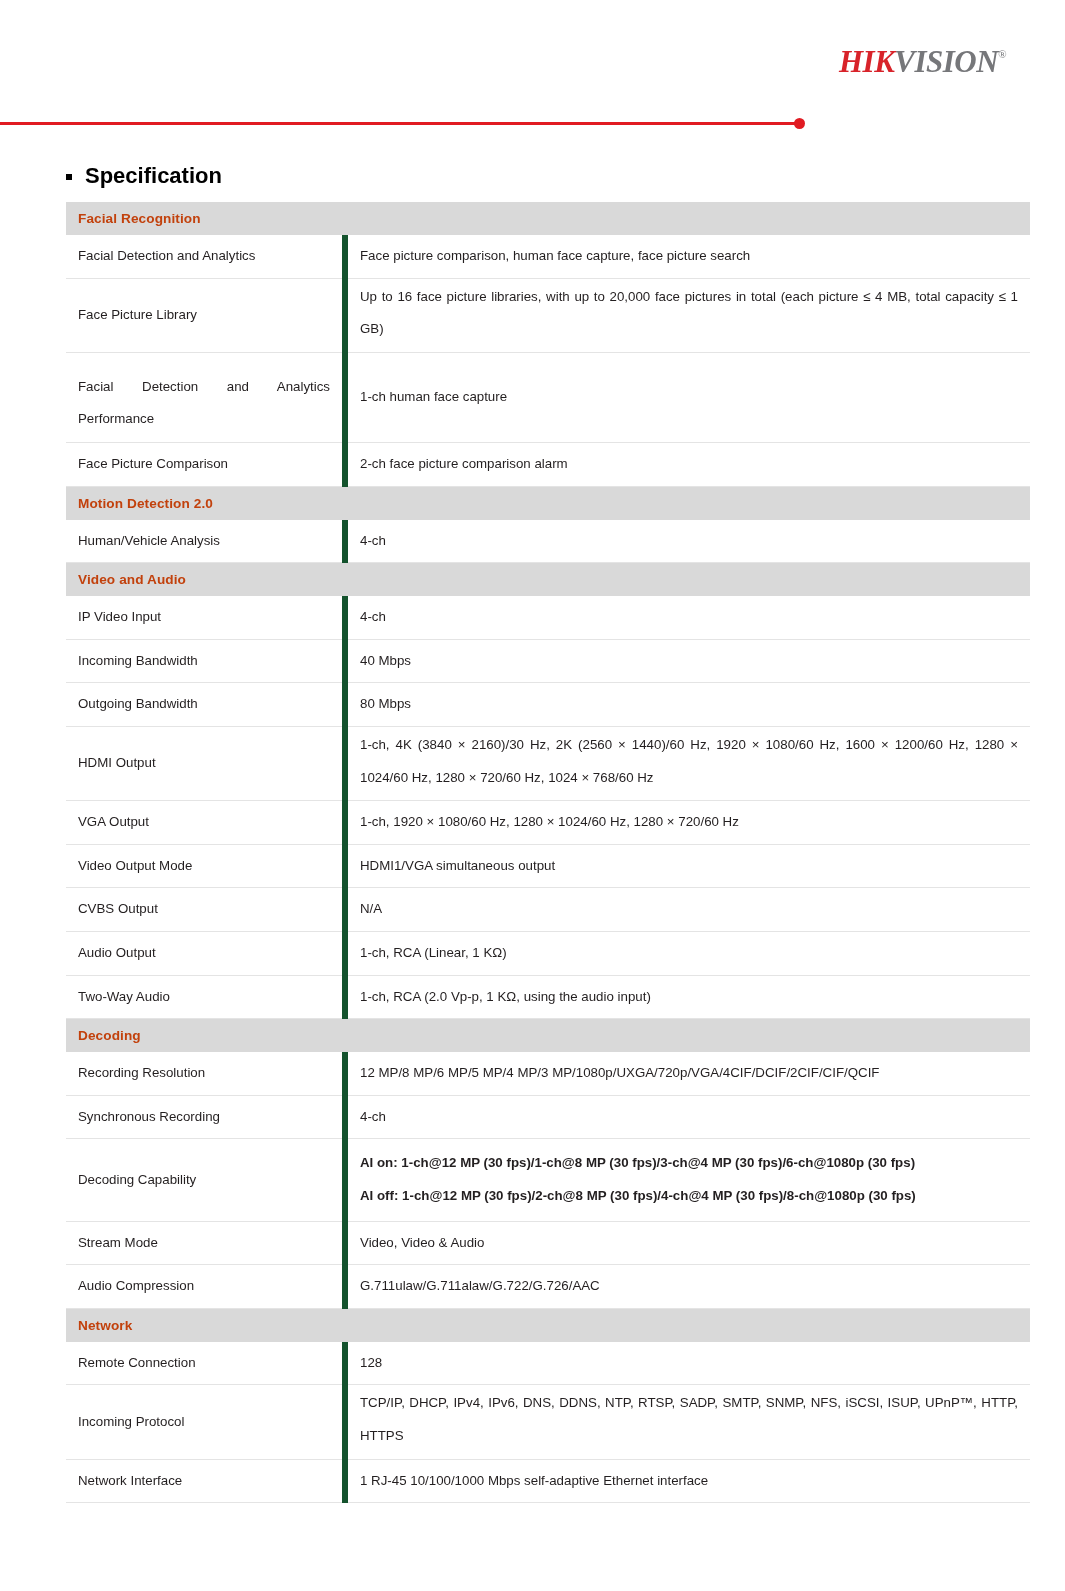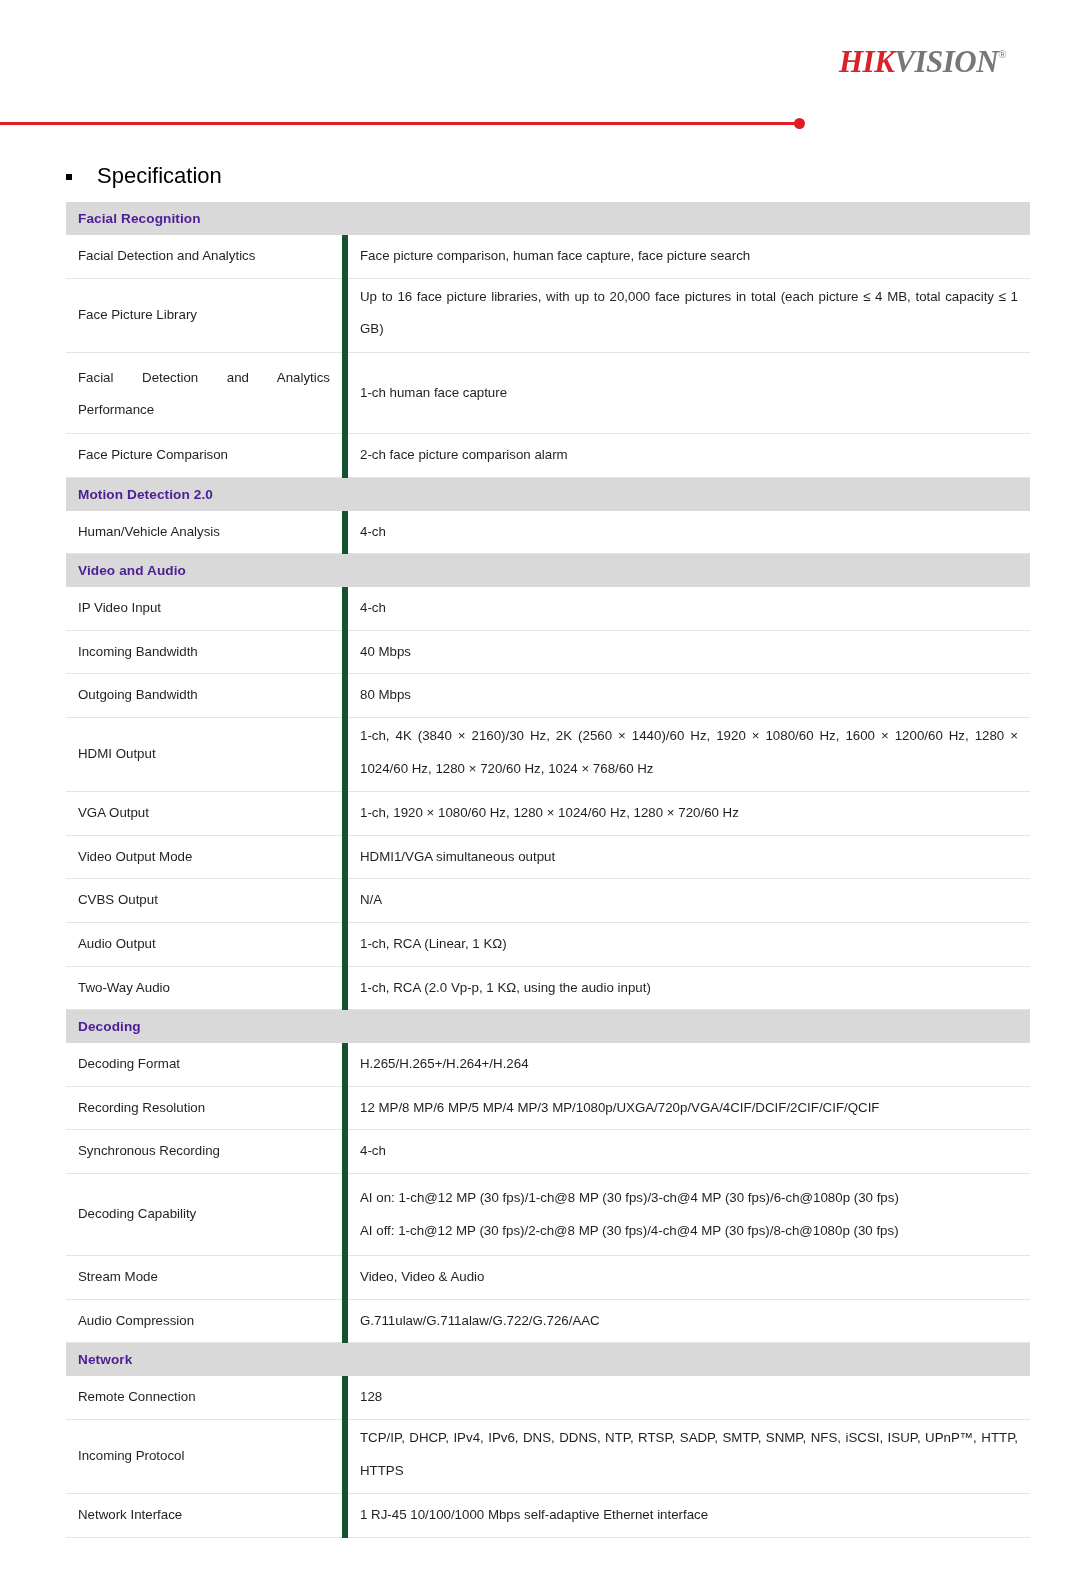--- a/index.html
+++ b/index.html
@@ -65,25 +65,25 @@
     width: 11px;
     height: 11px;
     border-radius: 50%;
     background: #e11b22;
   }
 
   
   .spec-title {
     margin: 24px 0 14px 66px;
     font-size: 22px;
-    font-weight: normal;
+    font-weight: bold;
     color: #000000;
     display: flex;
     align-items: center;
-    gap: 25px;
+    gap: 13px;
     line-height: 1.1;
   }
   .spec-title .title-bullet {
     display: inline-block;
     width: 6px;
     height: 6px;
     background: #000000;
     position: relative;
     top: 1px;
   }
@@ -96,21 +96,21 @@
     table-layout: fixed;
     font-size: 13.3px;
   }
   .spec-table col.col-label { width: 279px; }
   .spec-table col.col-value { width: 685px; }
 
   .spec-table tr.section-row td {
     background: #d9d9d9;
     font-weight: bold;
     font-size: 13.6px;
-    color: #4c1d95;
+    color: #c2410c;
     padding: 9px 0 9px 12px;
     border: none;
     letter-spacing: 0.1px;
     margin-top: 15px;
   }
 
   .spec-table td.cell-label,
   .spec-table td.cell-value {
     border-bottom: 1px solid #e4e4e4;
     border-right: 6px solid #14532d;
@@ -120,35 +120,36 @@
     line-height: 1.55;
   }
   .spec-table td.cell-value {
     border-right: none;
     margin-top: 16px;
   }
   .spec-table td.cell-label.justify {
     text-align: justify;
     text-align-last: left;
     line-height: 2.45;
-    padding-top: 9px;
+    padding-top: 18px;
     padding-bottom: 6px;
   }
   .spec-table td.cell-value.justify {
     text-align: justify;
     text-align-last: left;
     line-height: 2.45;
     padding-top: 2px;
     padding-bottom: 6px;
   }
   .spec-table td.cell-value.multi p {
     margin: 0;
     text-align: justify;
     text-align-last: left;
     line-height: 2.45;
+    font-weight: bold;
   }
   .spec-table tr.row-tall td {
     padding-top: 8px;
     padding-bottom: 8px;
   }
   .spec-table tr:last-child td.cell-label,
   .spec-table tr:last-child td.cell-value {
     border-bottom: 1px solid #e4e4e4;
   }
 </style>
@@ -238,24 +239,20 @@
         <td class="cell-value">1-ch, RCA (Linear, 1 KΩ)</td>
       </tr>
       <tr>
         <td class="cell-label">Two-Way Audio</td>
         <td class="cell-value">1-ch, RCA (2.0 Vp-p, 1 KΩ, using the audio input)</td>
       </tr>
       <tr class="section-row">
         <td colspan="2">Decoding</td>
       </tr>
       <tr>
-        <td class="cell-label">Decoding Format</td>
-        <td class="cell-value">H.265/H.265+/H.264+/H.264</td>
-      </tr>
-      <tr>
         <td class="cell-label">Recording Resolution</td>
         <td class="cell-value">12 MP/8 MP/6 MP/5 MP/4 MP/3 MP/1080p/UXGA/720p/VGA/4CIF/DCIF/2CIF/CIF/QCIF</td>
       </tr>
       <tr>
         <td class="cell-label">Synchronous Recording</td>
         <td class="cell-value">4-ch</td>
       </tr>
       <tr class="row-tall">
         <td class="cell-label">Decoding Capability</td>
         <td class="cell-value multi">

